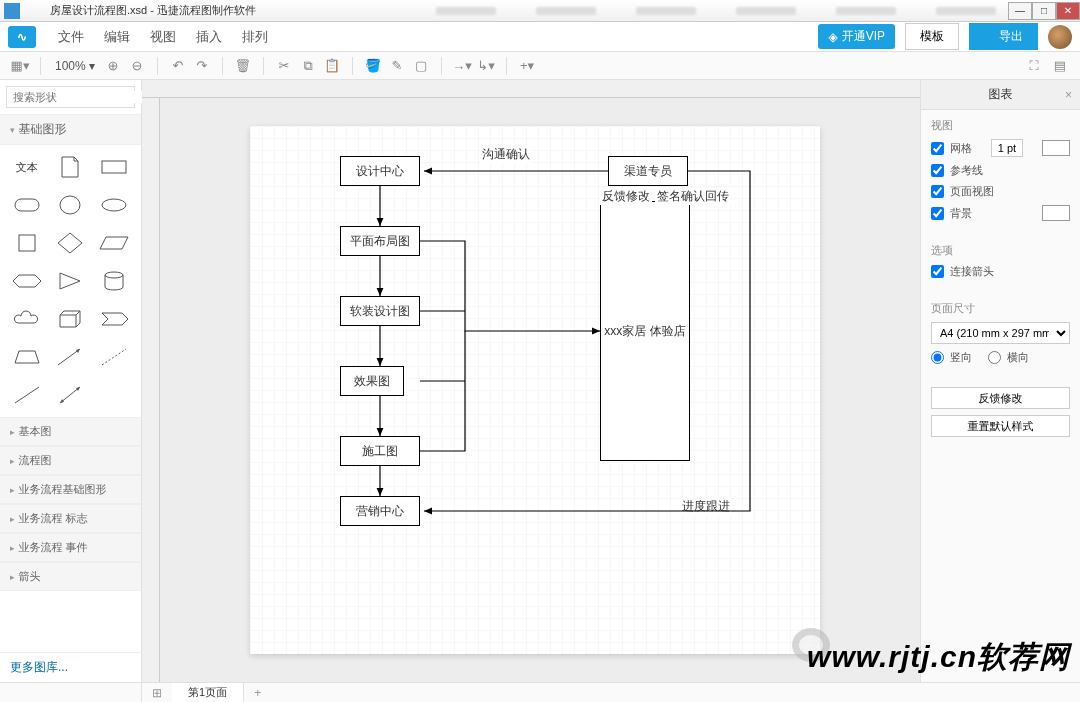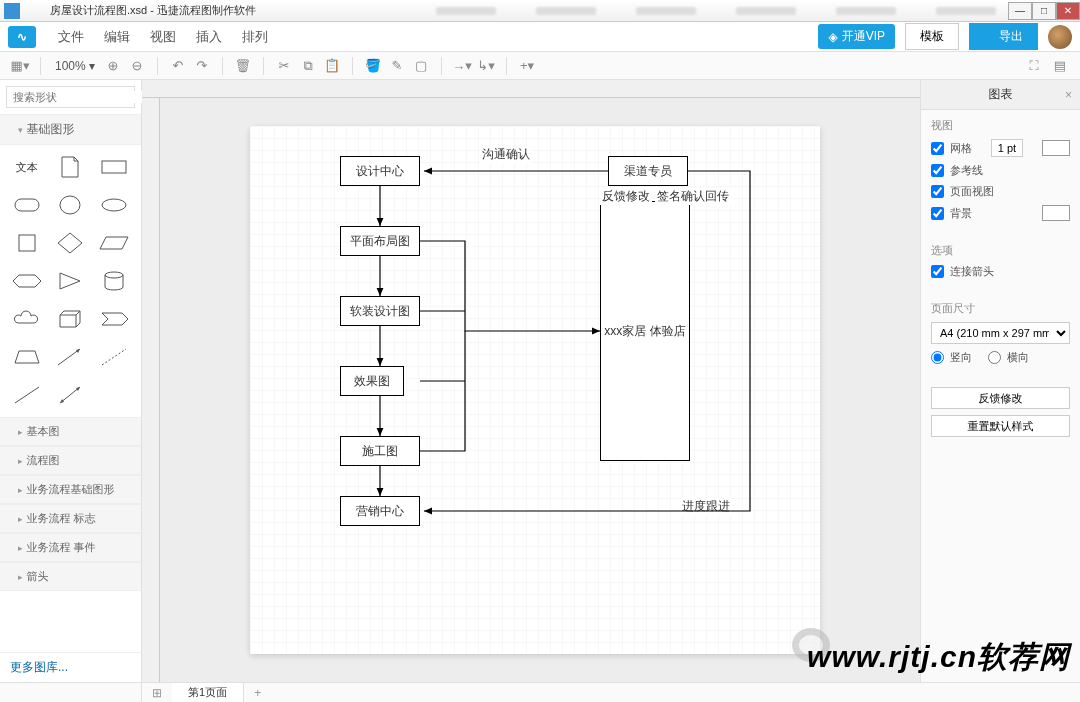--- a/index.html
+++ b/index.html
@@ -33,21 +33,21 @@
 .toolbar .right { margin-left: auto; display: flex; gap: 6px; }
 
 
 .main { display: flex; height: calc(702px - 22px - 30px - 28px - 20px); }
 
 
 .leftpanel { width: 142px; border-right: 1px solid #e0e0e0; display: flex; flex-direction: column; background: #fff; }
 .searchbox { margin: 6px; border: 1px solid #ddd; height: 22px; display: flex; align-items: center; padding: 0 6px; }
 .searchbox input { border: none; outline: none; flex: 1; font-size: 11px; }
 .searchbox .sicon { color: #999; font-size: 12px; }
-.cat-header { padding: 6px 18px; font-size: 12px; color: #666; background: #f5f5f5; border-top: 1px solid #eee; border-bottom: 1px solid #eee; cursor: pointer; }
+.cat-header { padding: 6px 10px; font-size: 12px; color: #666; background: #f5f5f5; border-top: 1px solid #eee; border-bottom: 1px solid #eee; cursor: pointer; }
 .cat-header::before { content: "▾"; font-size: 9px; margin-right: 4px; color: #999; }
 .cat-header.collapsed::before { content: "▸"; }
 .shape-grid { padding: 8px; display: grid; grid-template-columns: repeat(3, 1fr); gap: 10px 6px; }
 .shape-cell { height: 28px; display: flex; align-items: center; justify-content: center; }
 .shape-cell svg { width: 32px; height: 24px; }
 .shape-text { font-size: 11px; }
 .shape-list .cat-header { font-size: 11px; }
 .spacer { flex: 1; }
 .morelib { padding: 6px 10px; font-size: 12px; color: #0369a1; cursor: pointer; border-top: 1px solid #eee; }
 

